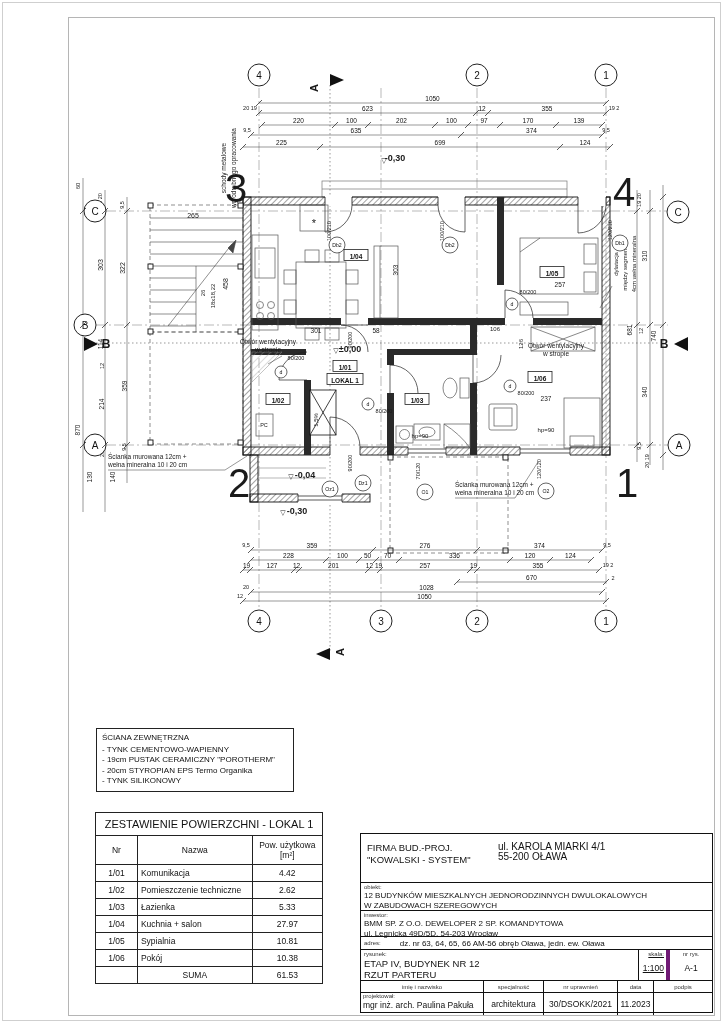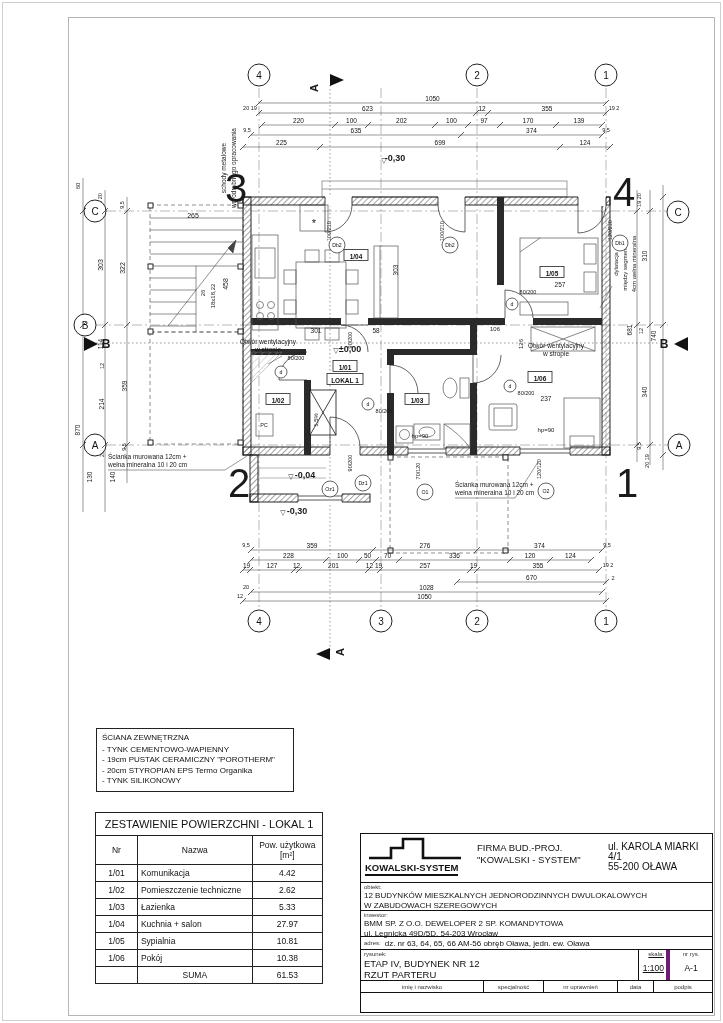--- a/index.html
+++ b/index.html
@@ -33,21 +33,21 @@
       box-sizing:border-box;font-size:8px;}
   .tb .lbl{font-size:6px;color:#333;display:block;line-height:7px;}
   .tb-r1{height:48px;border-bottom:1px solid #111;display:flex;}
   .tb-logo{width:110px;padding:2px 4px;box-sizing:border-box;}
   .tb-logo-text{font-weight:bold;font-size:9.5px;border-bottom:2px solid #111;display:inline-block;padding-bottom:1px;}
   .tb-firm{width:135px;padding:8px 2px 0 6px;box-sizing:border-box;font-size:9.5px;line-height:12px;}
   .tb-addr{flex:1;padding:8px 2px 0 2px;box-sizing:border-box;font-size:10px;line-height:10px;}
   .tb-row{border-bottom:1px solid #111;padding:1px 3px 1px 3px;box-sizing:border-box;}
   .tb-obiekt{height:28px;font-size:8px;line-height:9.5px;}
   .tb-inwestor{height:26px;font-size:8px;line-height:9.5px;}
-  .tb-adres{height:13px;display:flex;align-items:center;gap:4px;}
+  .tb-adres{height:13px;display:flex;align-items:center;gap:19px;}
   .tb-adres .lbl{display:inline;}
   .tb-r5{height:31px;display:flex;border-bottom:1px solid #111;box-sizing:border-box;}
   .tb-rys{width:278px;border-right:1px solid #111;padding:1px 3px;box-sizing:border-box;font-size:9.5px;line-height:11px;}
   .tb-skala{width:31px;border-right:4px solid #701a75;padding:1px 2px;box-sizing:border-box;text-align:right;text-decoration:underline;}
   .tb-skala .val,.tb-nr .val{font-size:8.5px;margin-top:5px;}
   .tb-nr{flex:1;padding:1px 2px;box-sizing:border-box;text-align:center;}
   .tb-r6{height:12px;display:flex;border-bottom:1px solid #111;box-sizing:border-box;}
   .tb-r6 div{border-right:1px solid #111;box-sizing:border-box;font-size:6px;color:#333;
              display:flex;align-items:center;justify-content:center;}
   .tb-r7{height:22px;display:flex;box-sizing:border-box;}
@@ -611,26 +611,20 @@
       <tr class="t-sum">
         <td class="c0"></td>
         <td class="s-label">SUMA</td>
         <td class="s-val">61.53</td>
       </tr>
     </tfoot>
   </table>
 
   <div class="tb">
     <div class="tb-r1">
-      <div class="tb-logo">
-        <svg width="100" height="24" viewBox="0 0 100 24">
-          <path d="M4 22 H26 V12 H38 V3 H58 V22 H96" fill="none" stroke="#111" stroke-width="2.6"></path>
-        </svg>
-        <div class="tb-logo-text">KOWALSKI-SYSTEM</div>
-      </div>
       <div class="tb-firm">
         <div>FIRMA BUD.-PROJ.</div>
         <div>"KOWALSKI - SYSTEM"</div>
       </div>
       <div class="tb-addr">
         <div>ul. KAROLA MIARKI 4/1</div>
         <div>55-200 OŁAWA</div>
       </div>
     </div>
     <div class="tb-row tb-obiekt">
@@ -662,14 +656,24 @@
         <div class="val">A-1</div>
       </div>
     </div>
     <div class="tb-r6">
       <div class="cw1">imię i nazwisko</div>
       <div class="cw2">specjalność</div>
       <div class="cw3">nr uprawnień</div>
       <div class="cw4">data</div>
       <div class="cw5">podpis</div>
     </div>
+    <div class="tb-r7">
+      <div class="cw1">
+        <span class="lbl">projektował:</span>
+        <span>mgr inż. arch. Paulina Pakuła</span>
+      </div>
+      <div class="cw2">architektura</div>
+      <div class="cw3">30/DSOKK/2021</div>
+      <div class="cw4">11.2023</div>
+      <div class="cw5"></div>
+    </div>
   </div>
 </div>
 
 </body></html>

